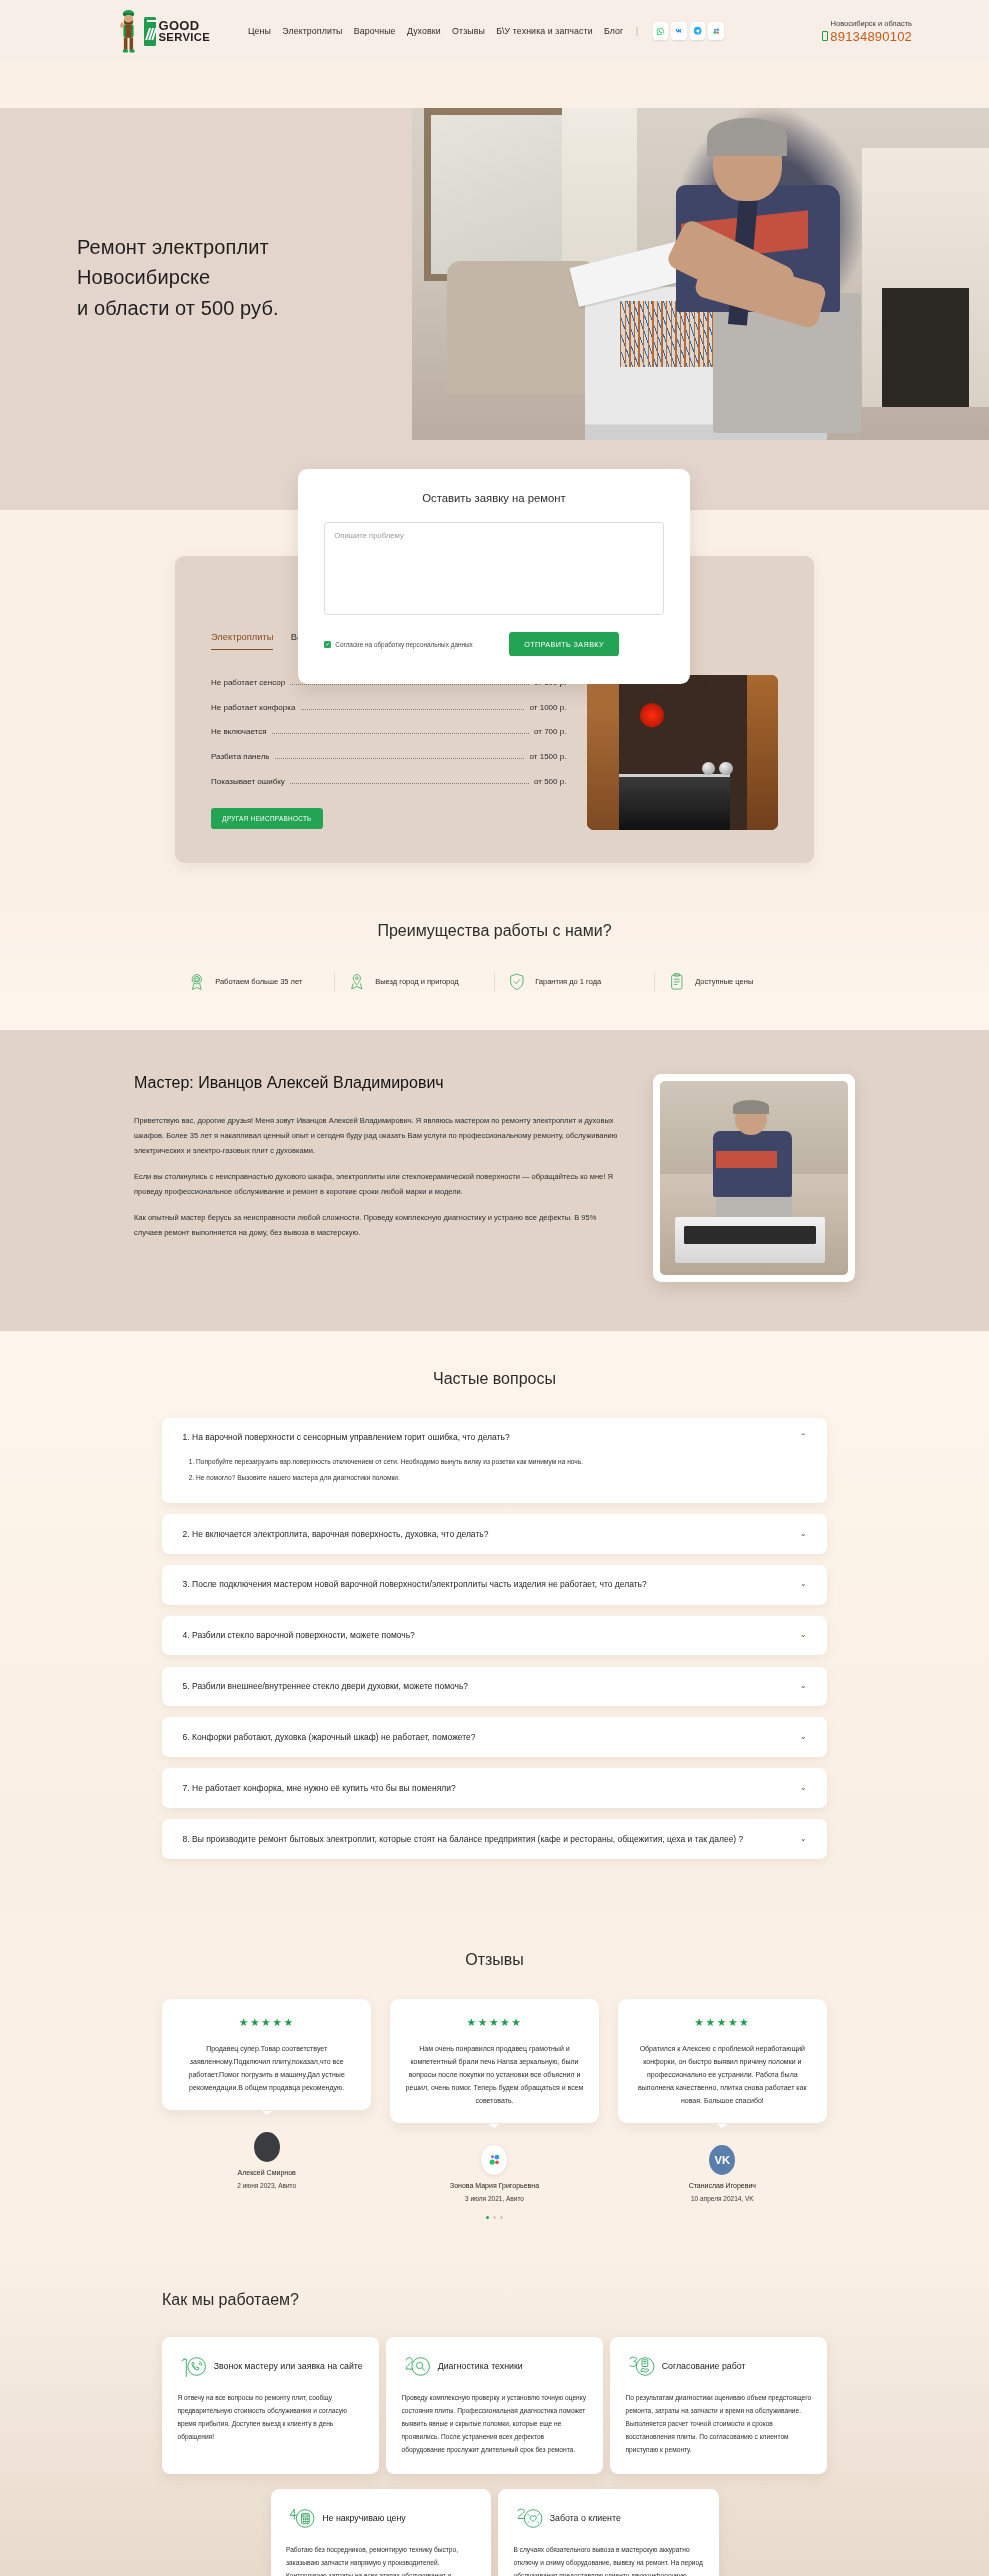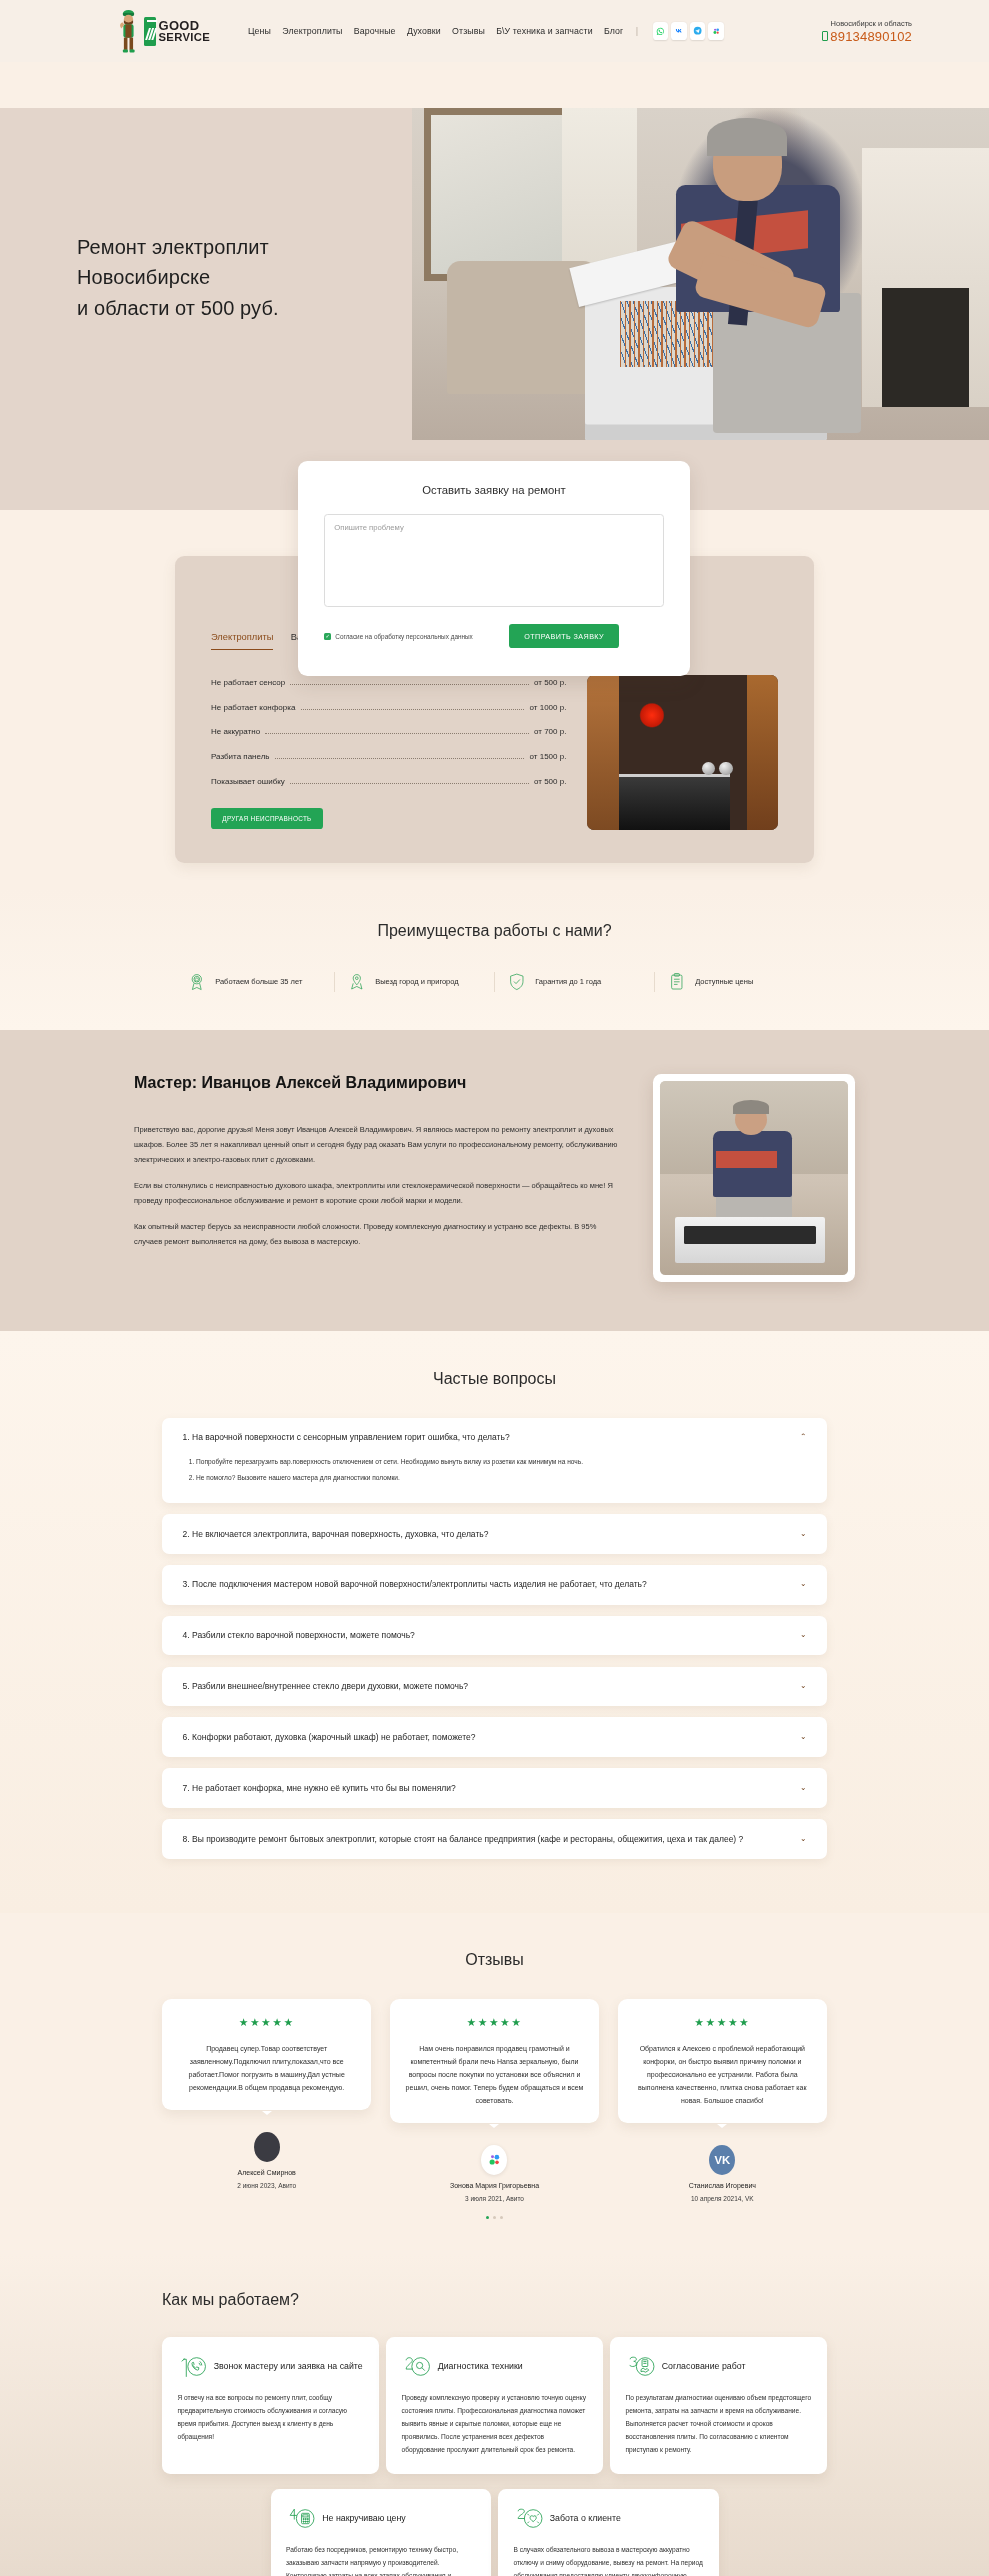--- a/index.html
+++ b/index.html
@@ -77,21 +77,21 @@
   .hpw-strap { position:absolute; left:30%; top:22%; width:7%; height:44%; background:#2c3048; transform: rotate(5deg); }
   .hpw-pants { position:absolute; left:22%; top:56%; width:56%; height:44%; background:#b9b6b1; border-radius:4.1px; }
   .hpw-arm { position:absolute; left:6%; top:40%; width:46%; height:16%; background:#c89d7e; border-radius:10.3px; transform: rotate(26deg); }
   .hpw-arm2 { position:absolute; left:16%; top:48%; width:48%; height:14%; background:#c89d7e; border-radius:10.3px; transform: rotate(16deg); }
 
   .hero-text { position: absolute; left: 77px; top: 124px; z-index: 5; }
   .hero-text h1 { font-size: 20px; line-height: 1.52; font-weight: 400; color: #1f1f1f; letter-spacing: 0.1px; }
 
   
   .hero-form {
-    position: absolute; left: 298px; top: 353px; width: 392px; z-index: 30;
+    position: absolute; left: 298px; top: 361px; width: 392px; z-index: 30;
     background: #fff; border-radius: 9.3px; padding: 23px 26px 28px;
     box-shadow: 0 7.2px 19.6px rgba(80,60,40,.14);
   }
   .hero-form h3 { text-align: center; font-size: 11.3px; font-weight: 400; color: #2e2e2e; margin-bottom: 17.5px; }
   .ff-grid { display: flex; gap: 13.4px; }
   .ff-left { width: 175px; display: flex; flex-direction: column; gap: 9.3px; }
   .ff-right { flex: 1; }
   .ff-input, .ff-area {
     width: 100%; border: 0.5px solid #dcdcdc; border-radius: 3.6px;
     padding: 8.2px 9.3px; font-size: 7.7px; font-family: inherit; color: #555;
@@ -153,21 +153,21 @@
   .adv-row { width: 639px; margin: 0 auto; display: flex; }
   .adv-item { flex: 1; display:flex; align-items:center; gap: 8.2px; padding: 0 12.4px; }
   .adv-item + .adv-item { border-left: 0.5px solid #e7dbcd; align-items: center; }
   .adv-ico { width: 19.6px; height: 19.6px; flex: none; color: #1f9d4d; }
   .adv-lbl { font-size: 7.5px; line-height: 1.55; color: #2a2a2a; }
 
   
   .master-sect { background: #e1d3c8; padding: 44px 0 49px; }
   .master-row { width: 721px; margin: 0 auto; display: flex; gap: 31px; align-items: flex-start; }
   .master-left { flex: 1; }
-  .master-left h2 { font-size: 16px; font-weight: 700; margin-bottom: 30px; color: #141414; }
+  .master-left h2 { font-size: 16px; font-weight: 400; margin-bottom: 21px; color: #141414; }
   .master-left p { font-size: 7.5px; line-height: 2.0; color: #2e2e2e; margin-bottom: 11.3px; }
   .master-left p.bold { font-weight: 700; color: #1a1a1a; }
   .master-photo {
     width: 202px; height: 208px; flex: none; background: #fff; border-radius: 8.2px; padding: 7.2px;
     box-shadow: 0 5.2px 15.5px rgba(110,85,60,.18);
   }
   .mp-inner {
     width: 100%; height: 100%; border-radius: 5.2px; overflow: hidden; position: relative;
     background: linear-gradient(180deg,#d8cec2 0%, #cfc3b5 52%, #b6a897 100%);
   }
@@ -376,21 +376,21 @@
             <span class="price-name">Не работает сенсор</span>
             <span class="price-dots"></span>
             <span class="price-val">от 500 р.</span>
           </div>
           <div class="price-row">
             <span class="price-name">Не работает конфорка</span>
             <span class="price-dots"></span>
             <span class="price-val">от 1000 р.</span>
           </div>
           <div class="price-row">
-            <span class="price-name">Не аккуратно</span>
+            <span class="price-name">Не включается</span>
             <span class="price-dots"></span>
             <span class="price-val">от 700 р.</span>
           </div>
           <div class="price-row">
             <span class="price-name">Разбита панель</span>
             <span class="price-dots"></span>
             <span class="price-val">от 1500 р.</span>
           </div>
           <div class="price-row">
             <span class="price-name">Показывает ошибку</span>

